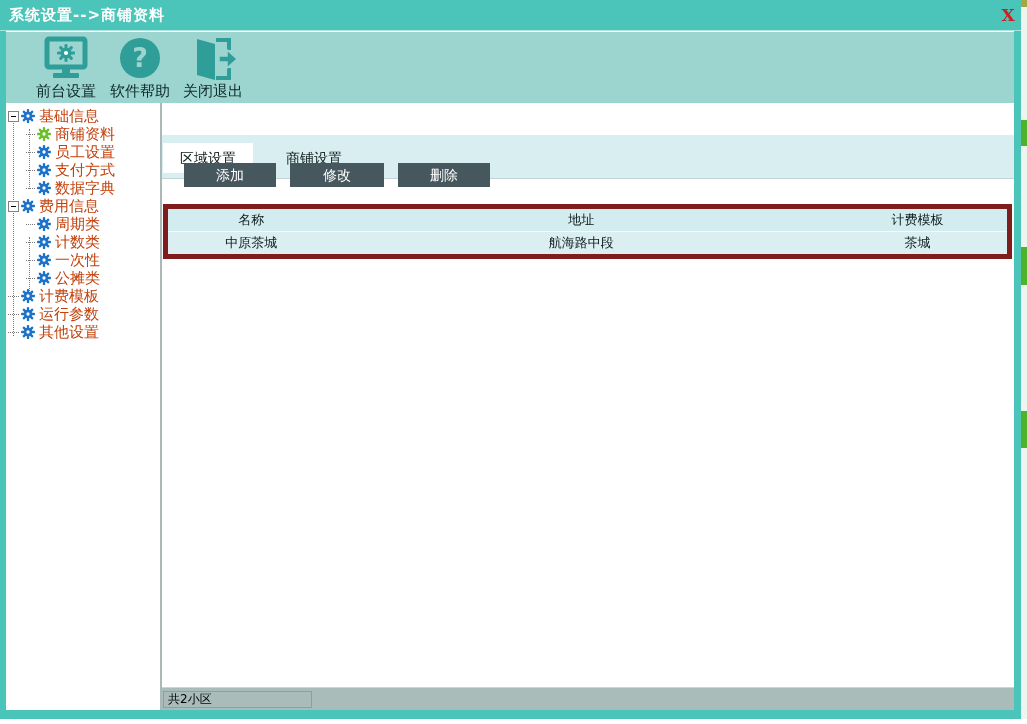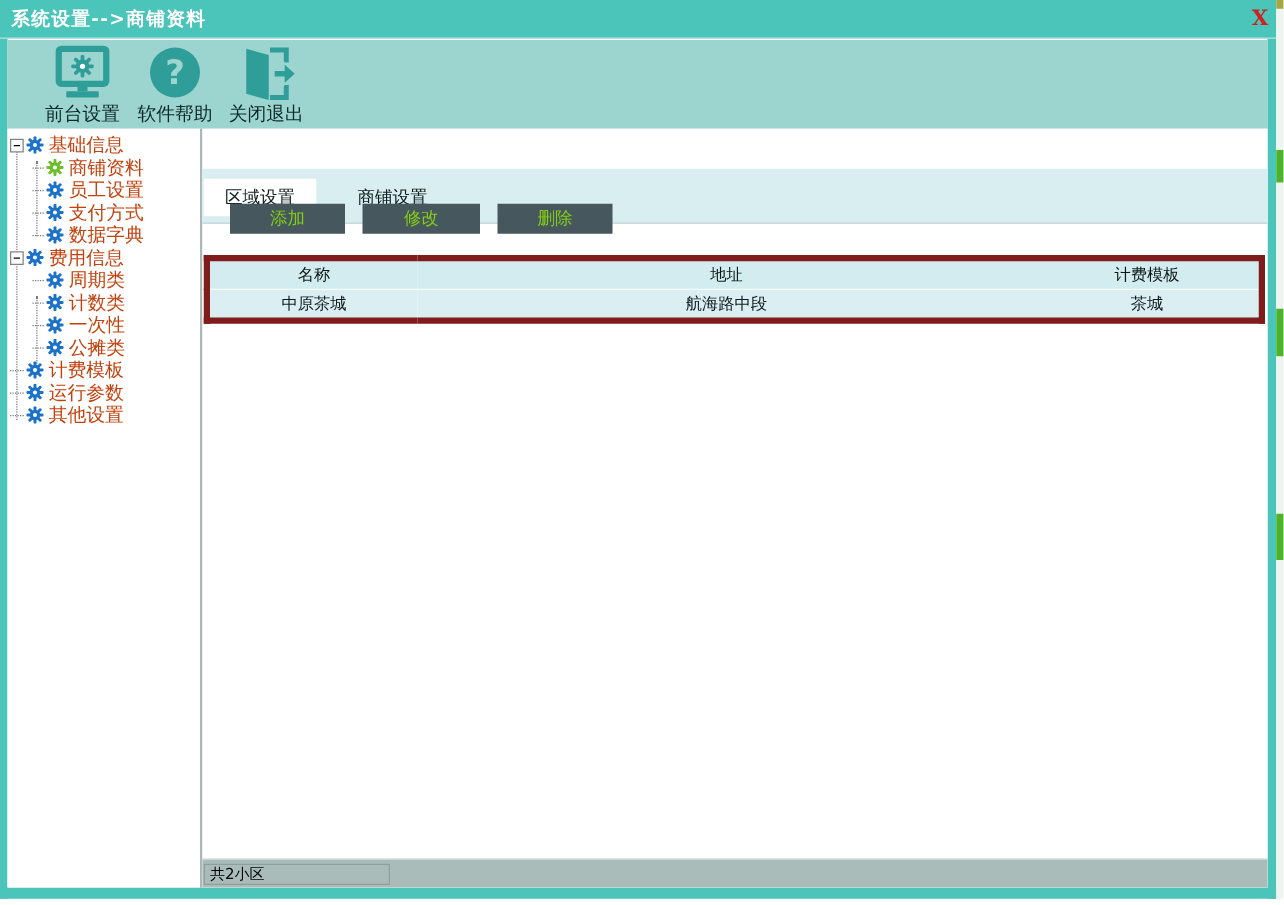--- a/index.html
+++ b/index.html
@@ -53,21 +53,21 @@
   .vkids1 { left:23px; top:26px; height:60px; }
   .vkids2 { left:23px; top:134px; height:60px; }
 
   
   .content { position:absolute; left:162px; top:103px; width:852px; height:607px; background:#ffffff; }
   .tabstrip { position:absolute; left:0; top:0; width:852px; height:44px; background:#d8eef1; border-bottom:1px solid #c2d4d6;margin-top:32px; }
   .tab { position:absolute; top:8px; height:30px; line-height:30px; text-align:center; font-size:14px; color:#101c1c; cursor:pointer; }
   .tab.active { left:1px; width:90px; background:#ffffff; }
   .tab.t2 { left:92px; width:92px;padding-left:28px; }
 
-  .btn { position:absolute; top:60px; height:24px; background:#46575d; color:#84cc16;
+  .btn { position:absolute; top:60px; height:24px; background:#46575d; color:#ffffff;
     font-size:14px; text-align:center; line-height:24px; cursor:pointer; }
   .btn-add { left:22px; width:92px; }
   .btn-mod { left:128px; width:94px; }
   .btn-del { left:236px; width:92px; }
 
   table.grid { position:absolute; left:1px; top:101px; width:849px; border-collapse:collapse;
     border:5px solid #7f1d1d; font-size:13px; color:#0d1a1a; }
   table.grid th, table.grid td { height:25px; text-align:center; font-weight:normal; border-bottom:1px solid #f4fbfb; }
   table.grid th { background:#d3ecef; }
   tr.rowA td { background:#aedce4; }

